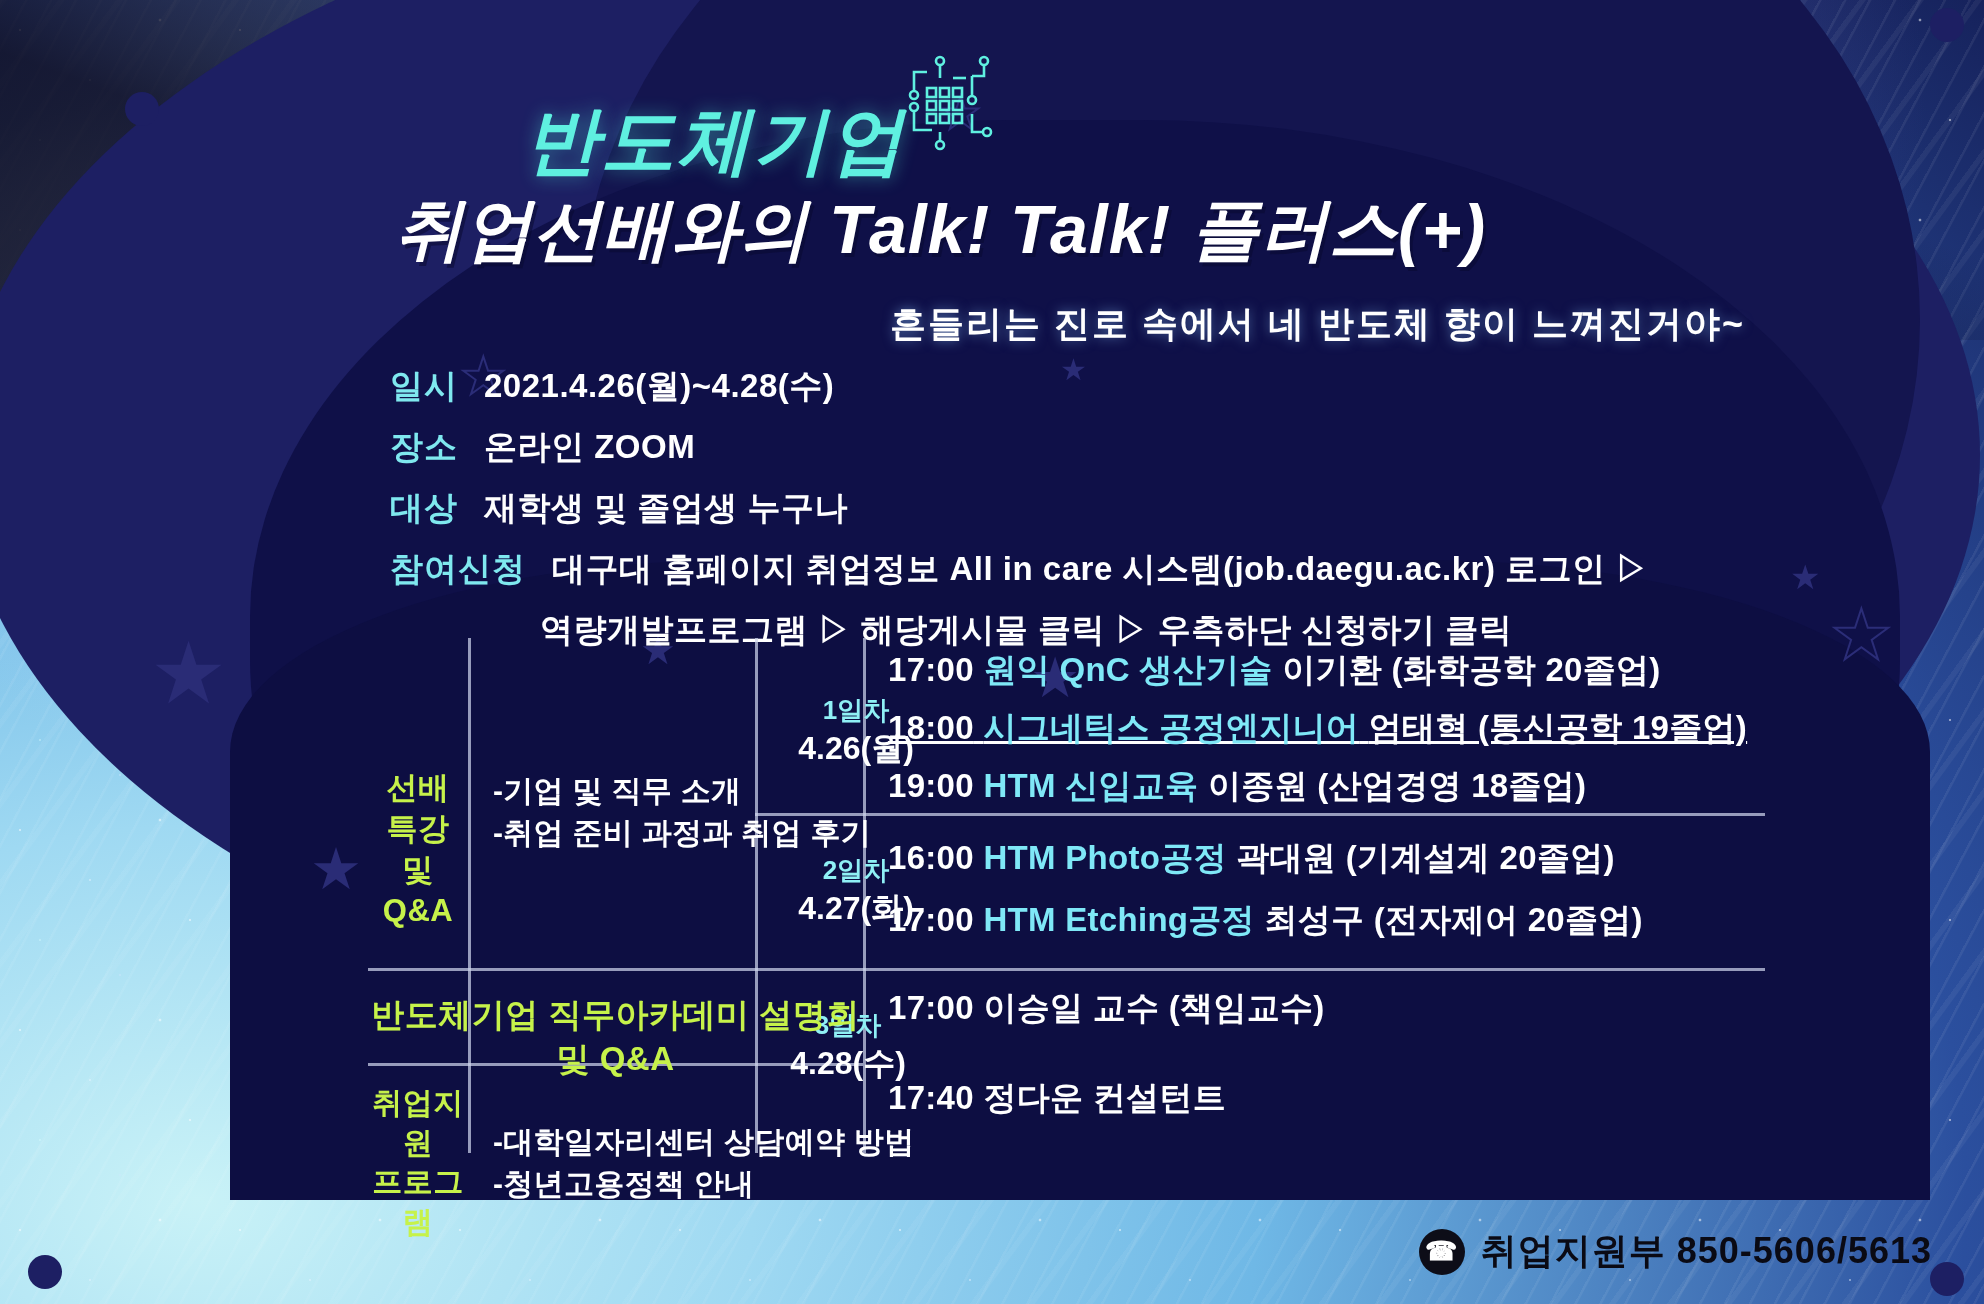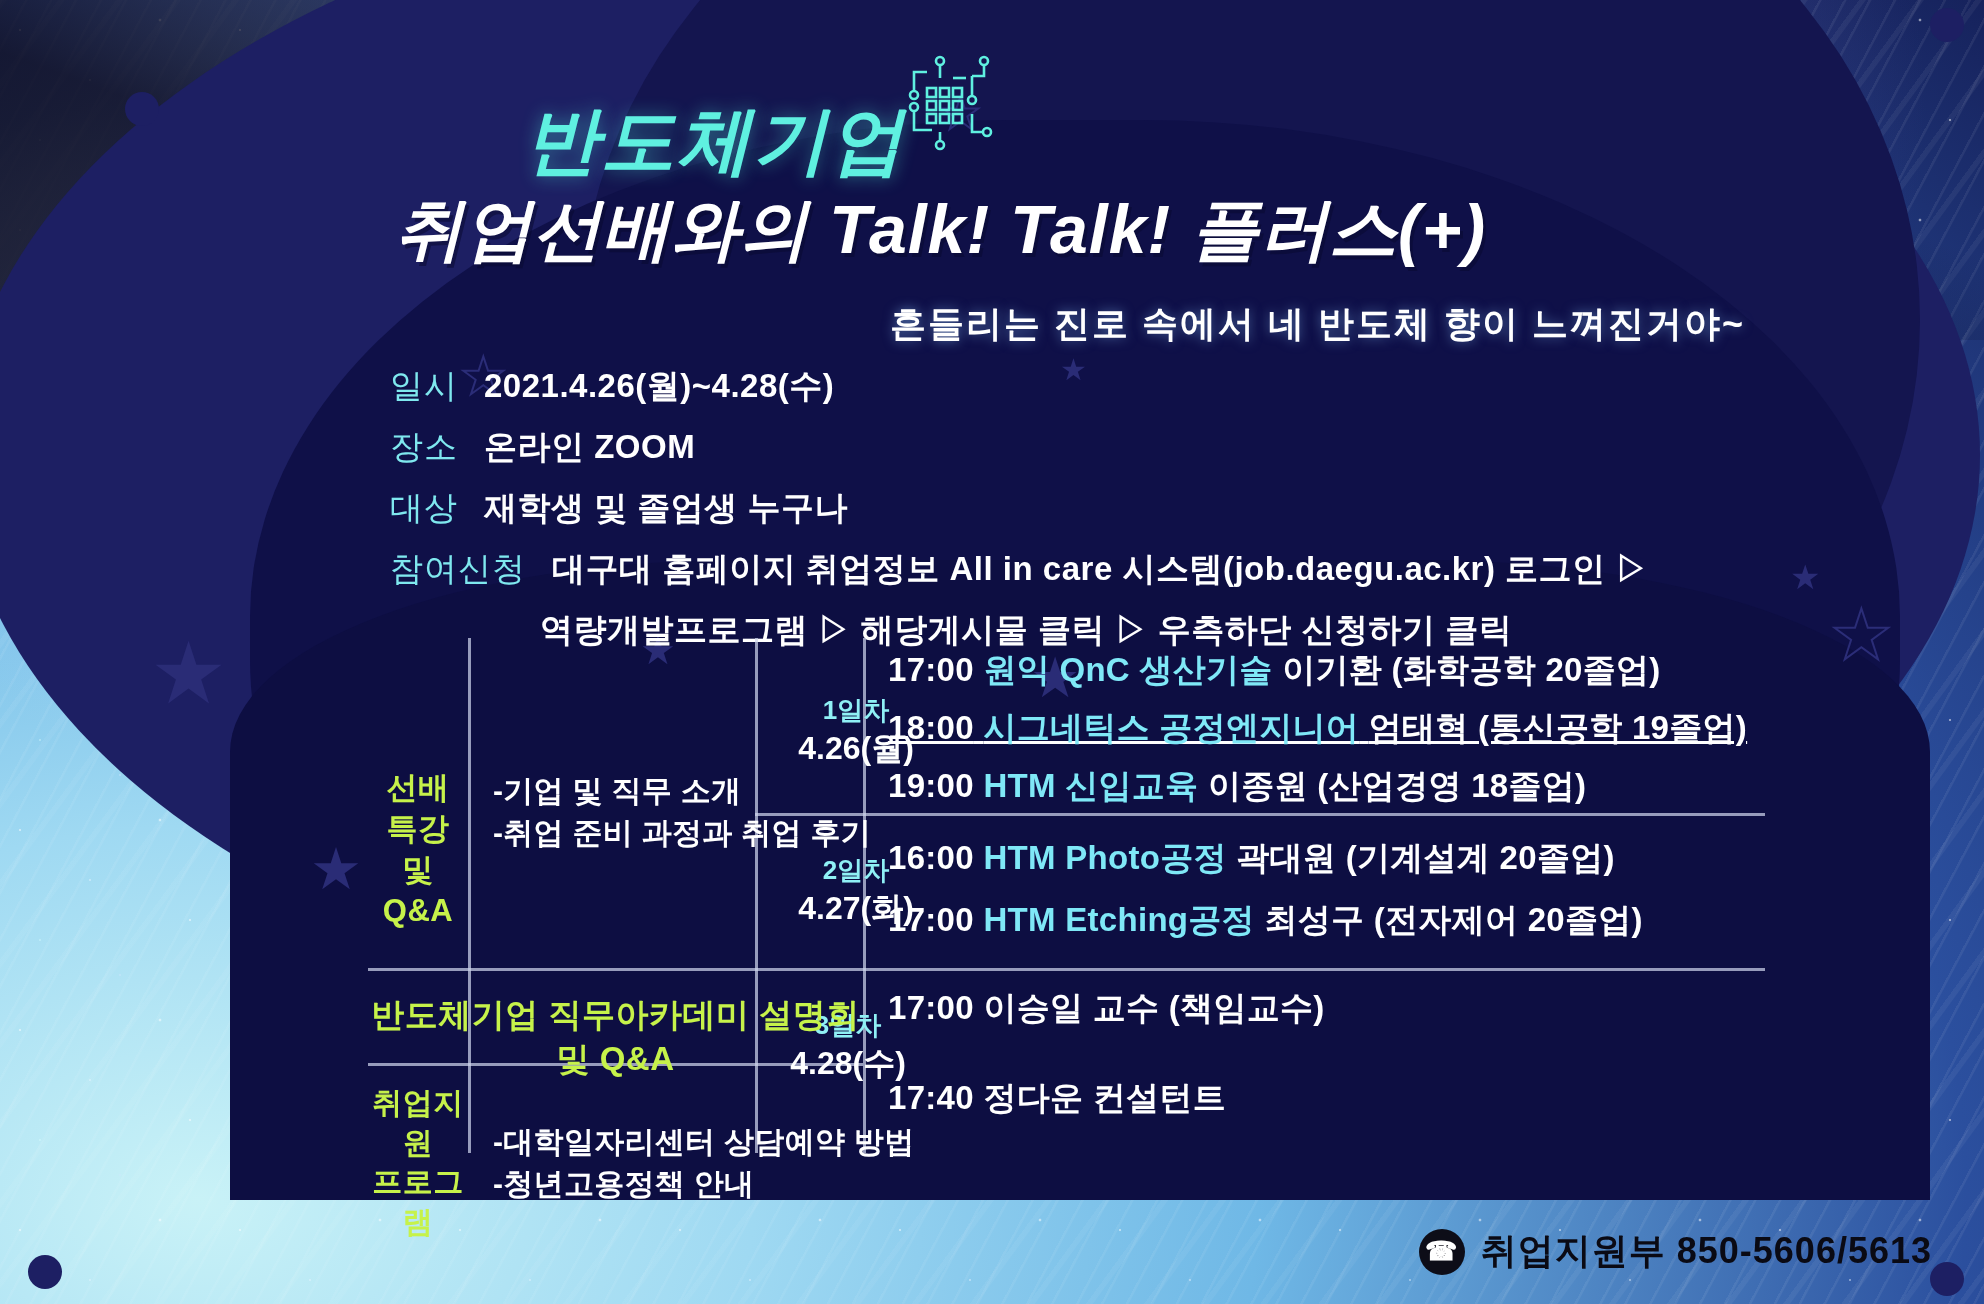--- a/index.html
+++ b/index.html
@@ -105,21 +105,21 @@
     position:absolute;left:890px;top:300px;
     font-size:36px;font-weight:bold;color:#ffffff;
     letter-spacing:2px;white-space:nowrap;
     text-shadow:0 0 12px rgba(140,200,255,.5);
   }
 
   
   .info{position:absolute;left:390px;top:364px;width:1380px;}
   .info-row{display:flex;align-items:flex-start;margin-bottom:16px;font-size:33px;}
   .info-label{
-    color:#7fe8ef;font-weight:normal;letter-spacing:1px;
+    color:#7fe8ef;font-weight:bold;letter-spacing:1px;
     flex:0 0 auto;margin-right:26px;white-space:nowrap;
   }
   .info-value{color:#ffffff;font-weight:bold;letter-spacing:.5px;white-space:nowrap;}
   .info-sub{
     margin-left:150px;color:#ffffff;font-weight:bold;
     font-size:33px;letter-spacing:.5px;white-space:nowrap;margin-top:8px;
   }
 
   
   .table{

